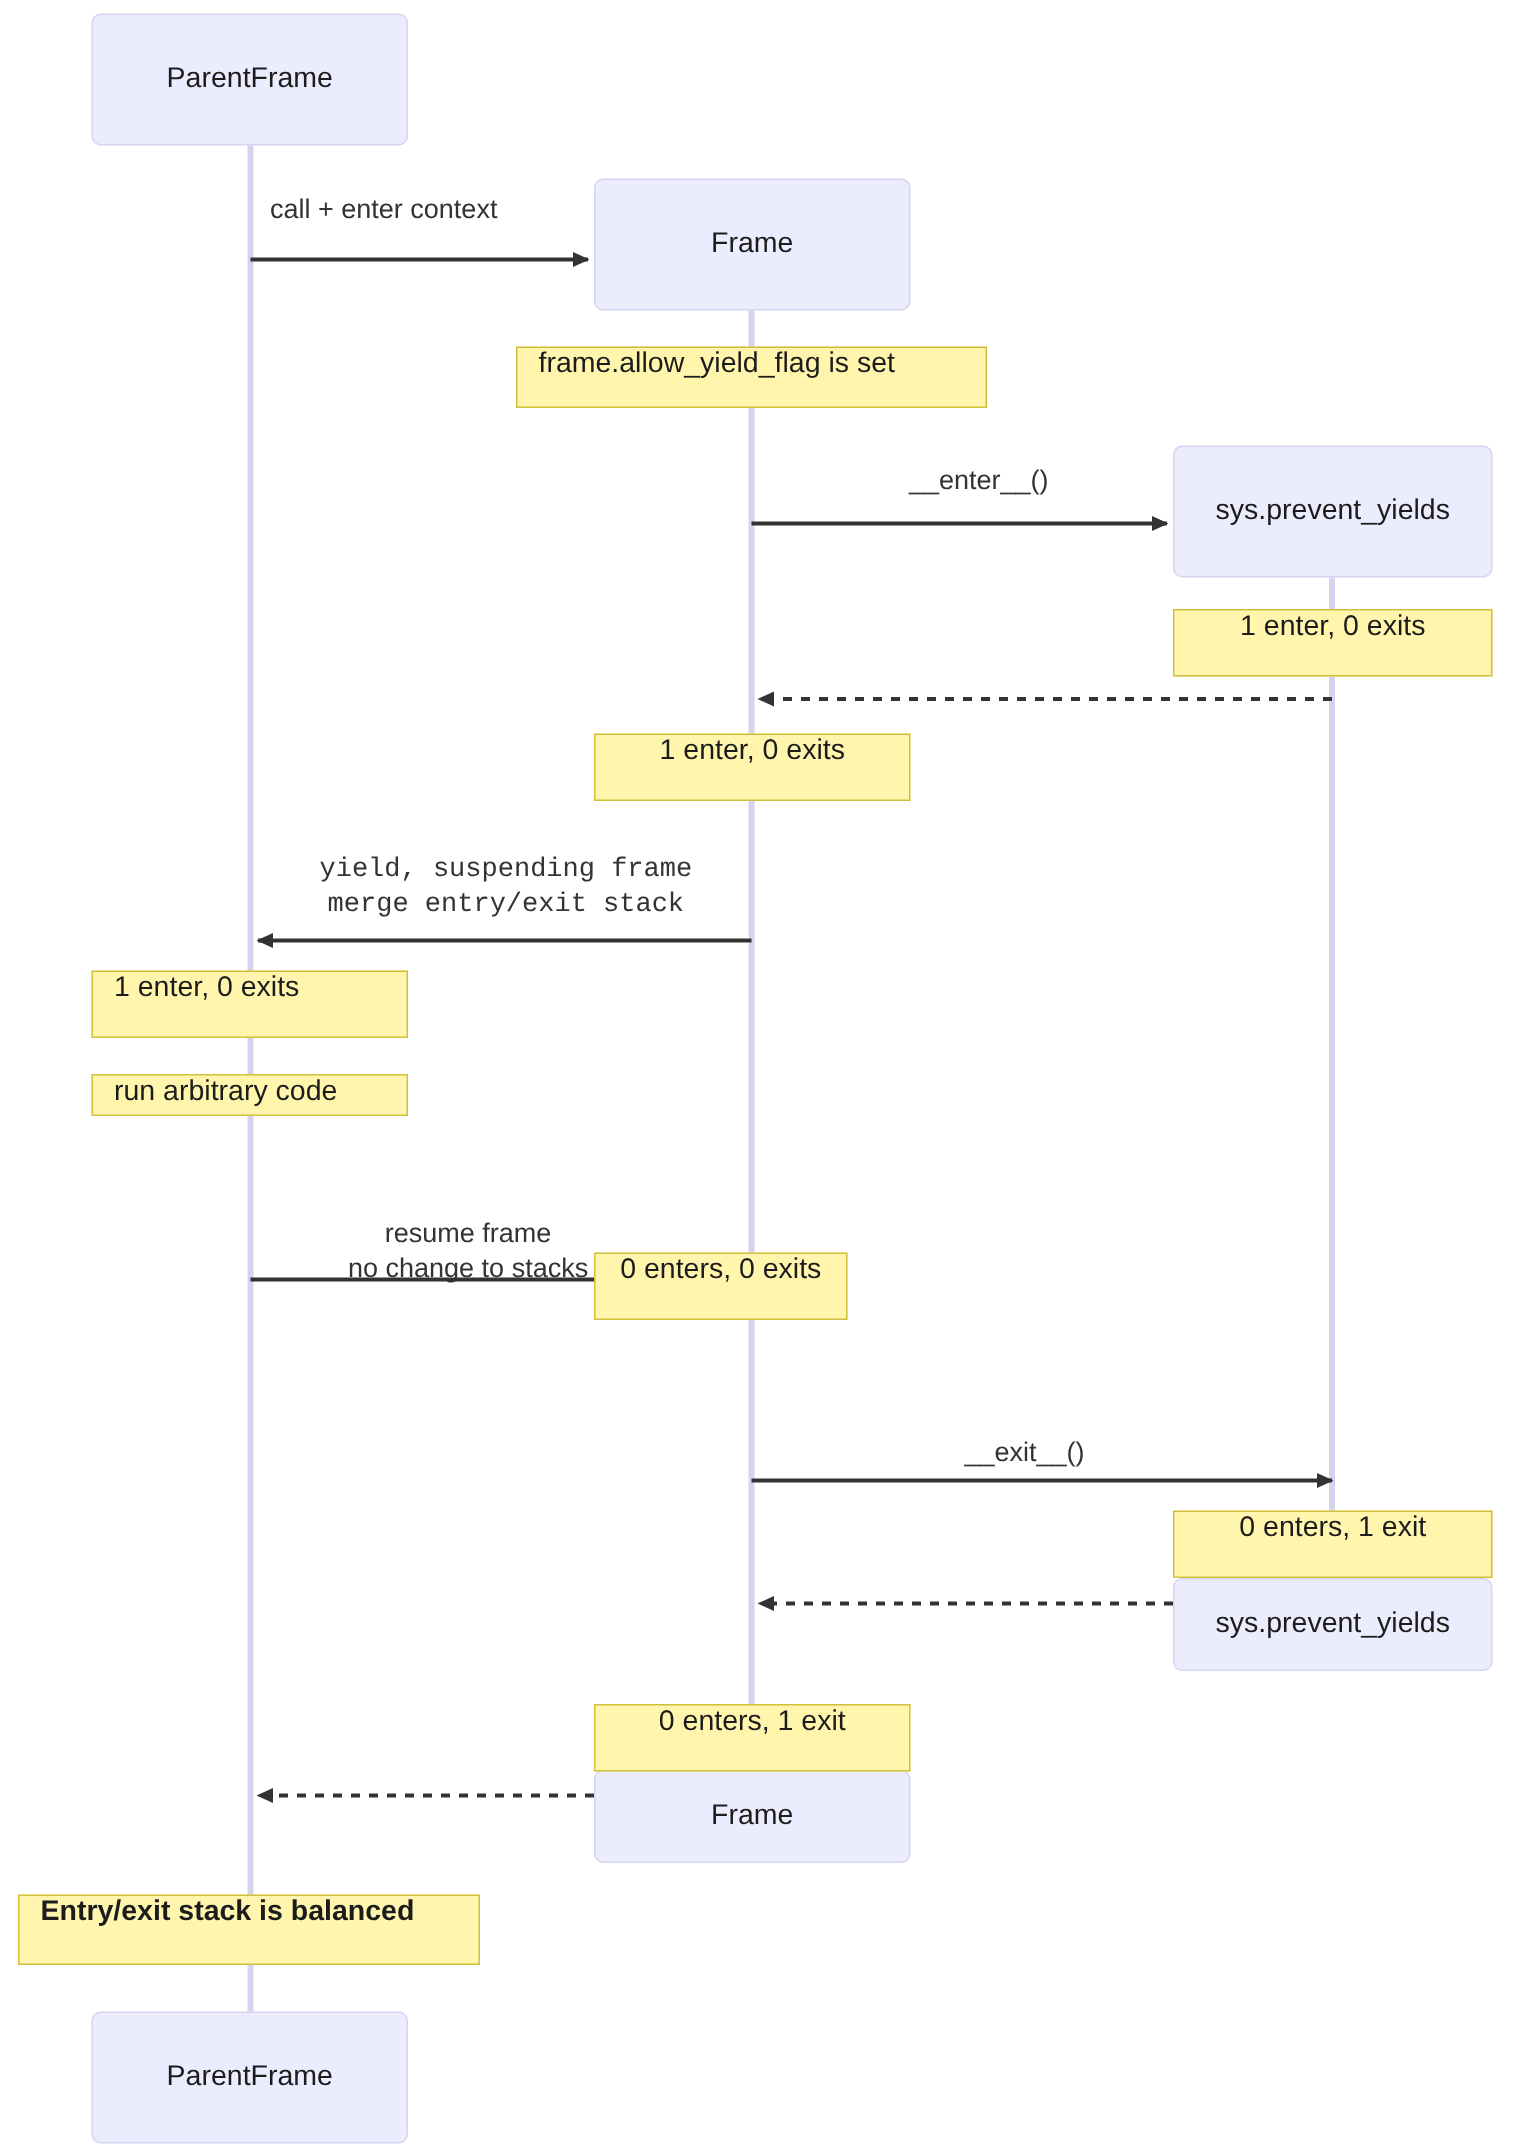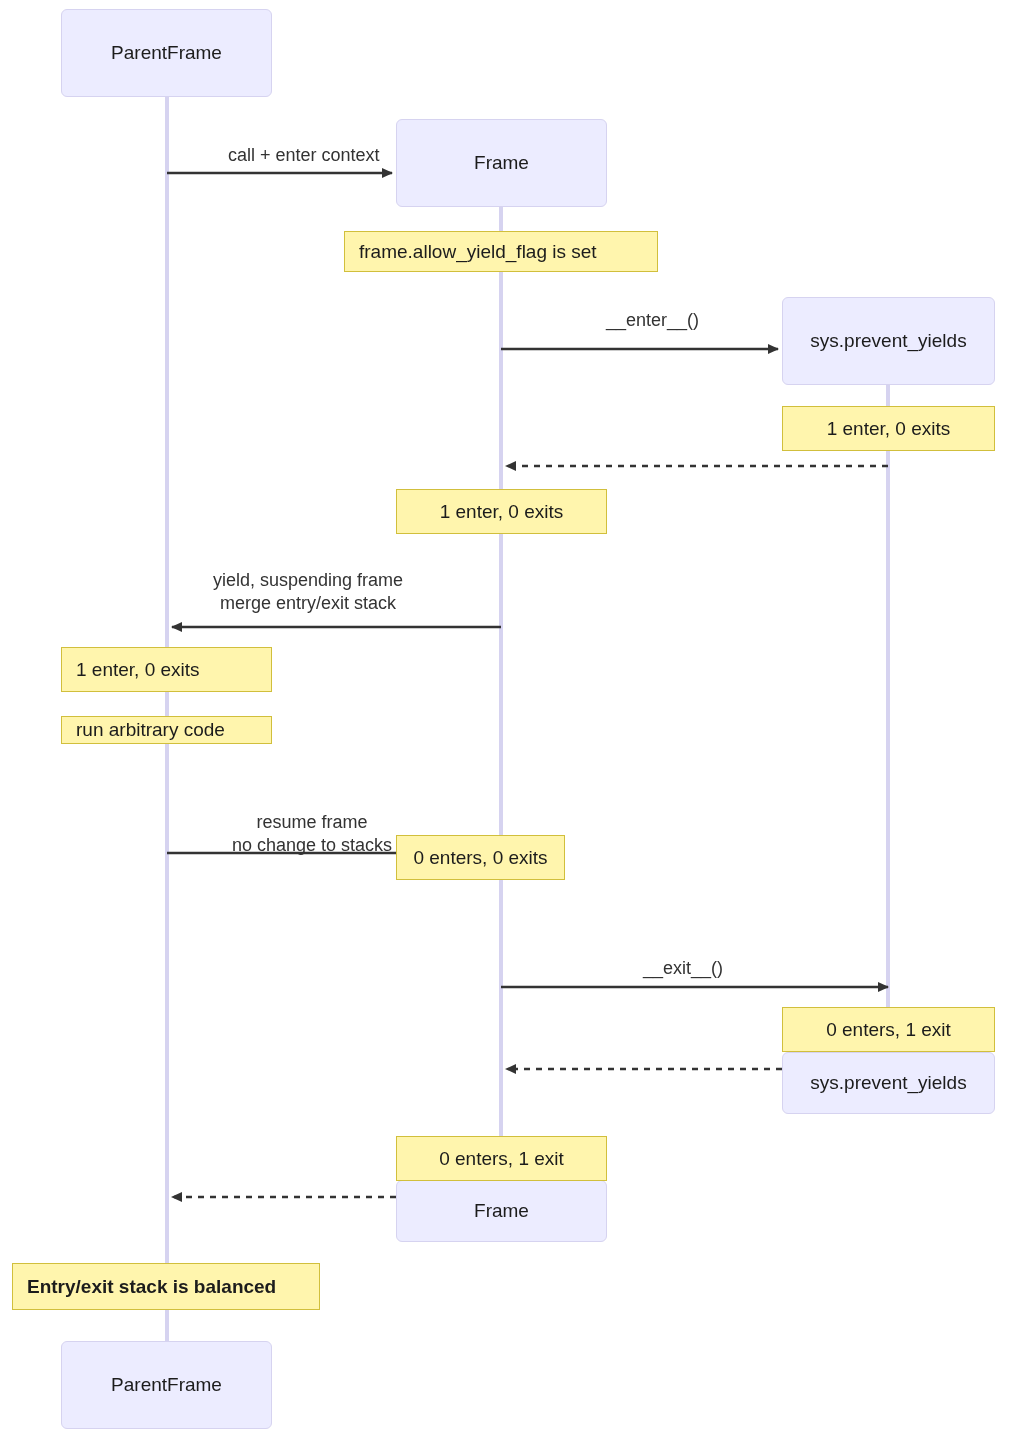--- a/index.html
+++ b/index.html
@@ -39,21 +39,20 @@
   .actor-label {
     text-align: right;
     line-height: 1.2;
   }
   .note-box {
     position: absolute;
     box-sizing: border-box;
     background: #fff5ad;
     border: 1px solid #d1bf3c;
     display: flex;
-    align-items: center;
     color: #1c1c1c;
     font-size: 19px;
     z-index: 5;
   }
   .note-center { justify-content: center; }
   .note-left { justify-content: flex-start; padding-left: 14px; }
   .msg-label {
     position: absolute;
     color: #333333;
     font-size: 18px;
@@ -137,22 +136,22 @@
         <span>0 enters, 1 exit</span>
       </div>
       <div class="note-box note-center" style="left: 396px; top: 1136px; width: 211px; height: 45px;">
         <span>0 enters, 1 exit</span>
       </div>
       <div class="note-box note-left" style="left: 12px; top: 1263px; width: 308px; height: 47px; font-weight: bold;">
         <span>Entry/exit stack is balanced</span>
       </div>
     </div>
   <div id="labels-host">
-      <div class="msg-label" style="left: 180px; top: 144px; margin-left: 48px;">call + enter context</div>
+      <div class="msg-label" style="left: 180px; top: 128px;">call + enter context</div>
       <div class="msg-label" style="left: 578px; top: 309px; margin-left: 28px;">__enter__()</div>
-      <div class="msg-label" style="left: 213px; top: 569px;">yield, suspending frame
+      <div class="msg-label" style="left: 213px; top: 569px; font-family: Liberation Mono, monospace;">yield, suspending frame
 merge entry/exit stack</div>
       <div class="msg-label" style="left: 232px; top: 811px;">resume frame
 no change to stacks</div>
       <div class="msg-label" style="left: 643px; top: 957px;">__exit__()</div>
     </div>
 
 </div>
 
 </body></html>

